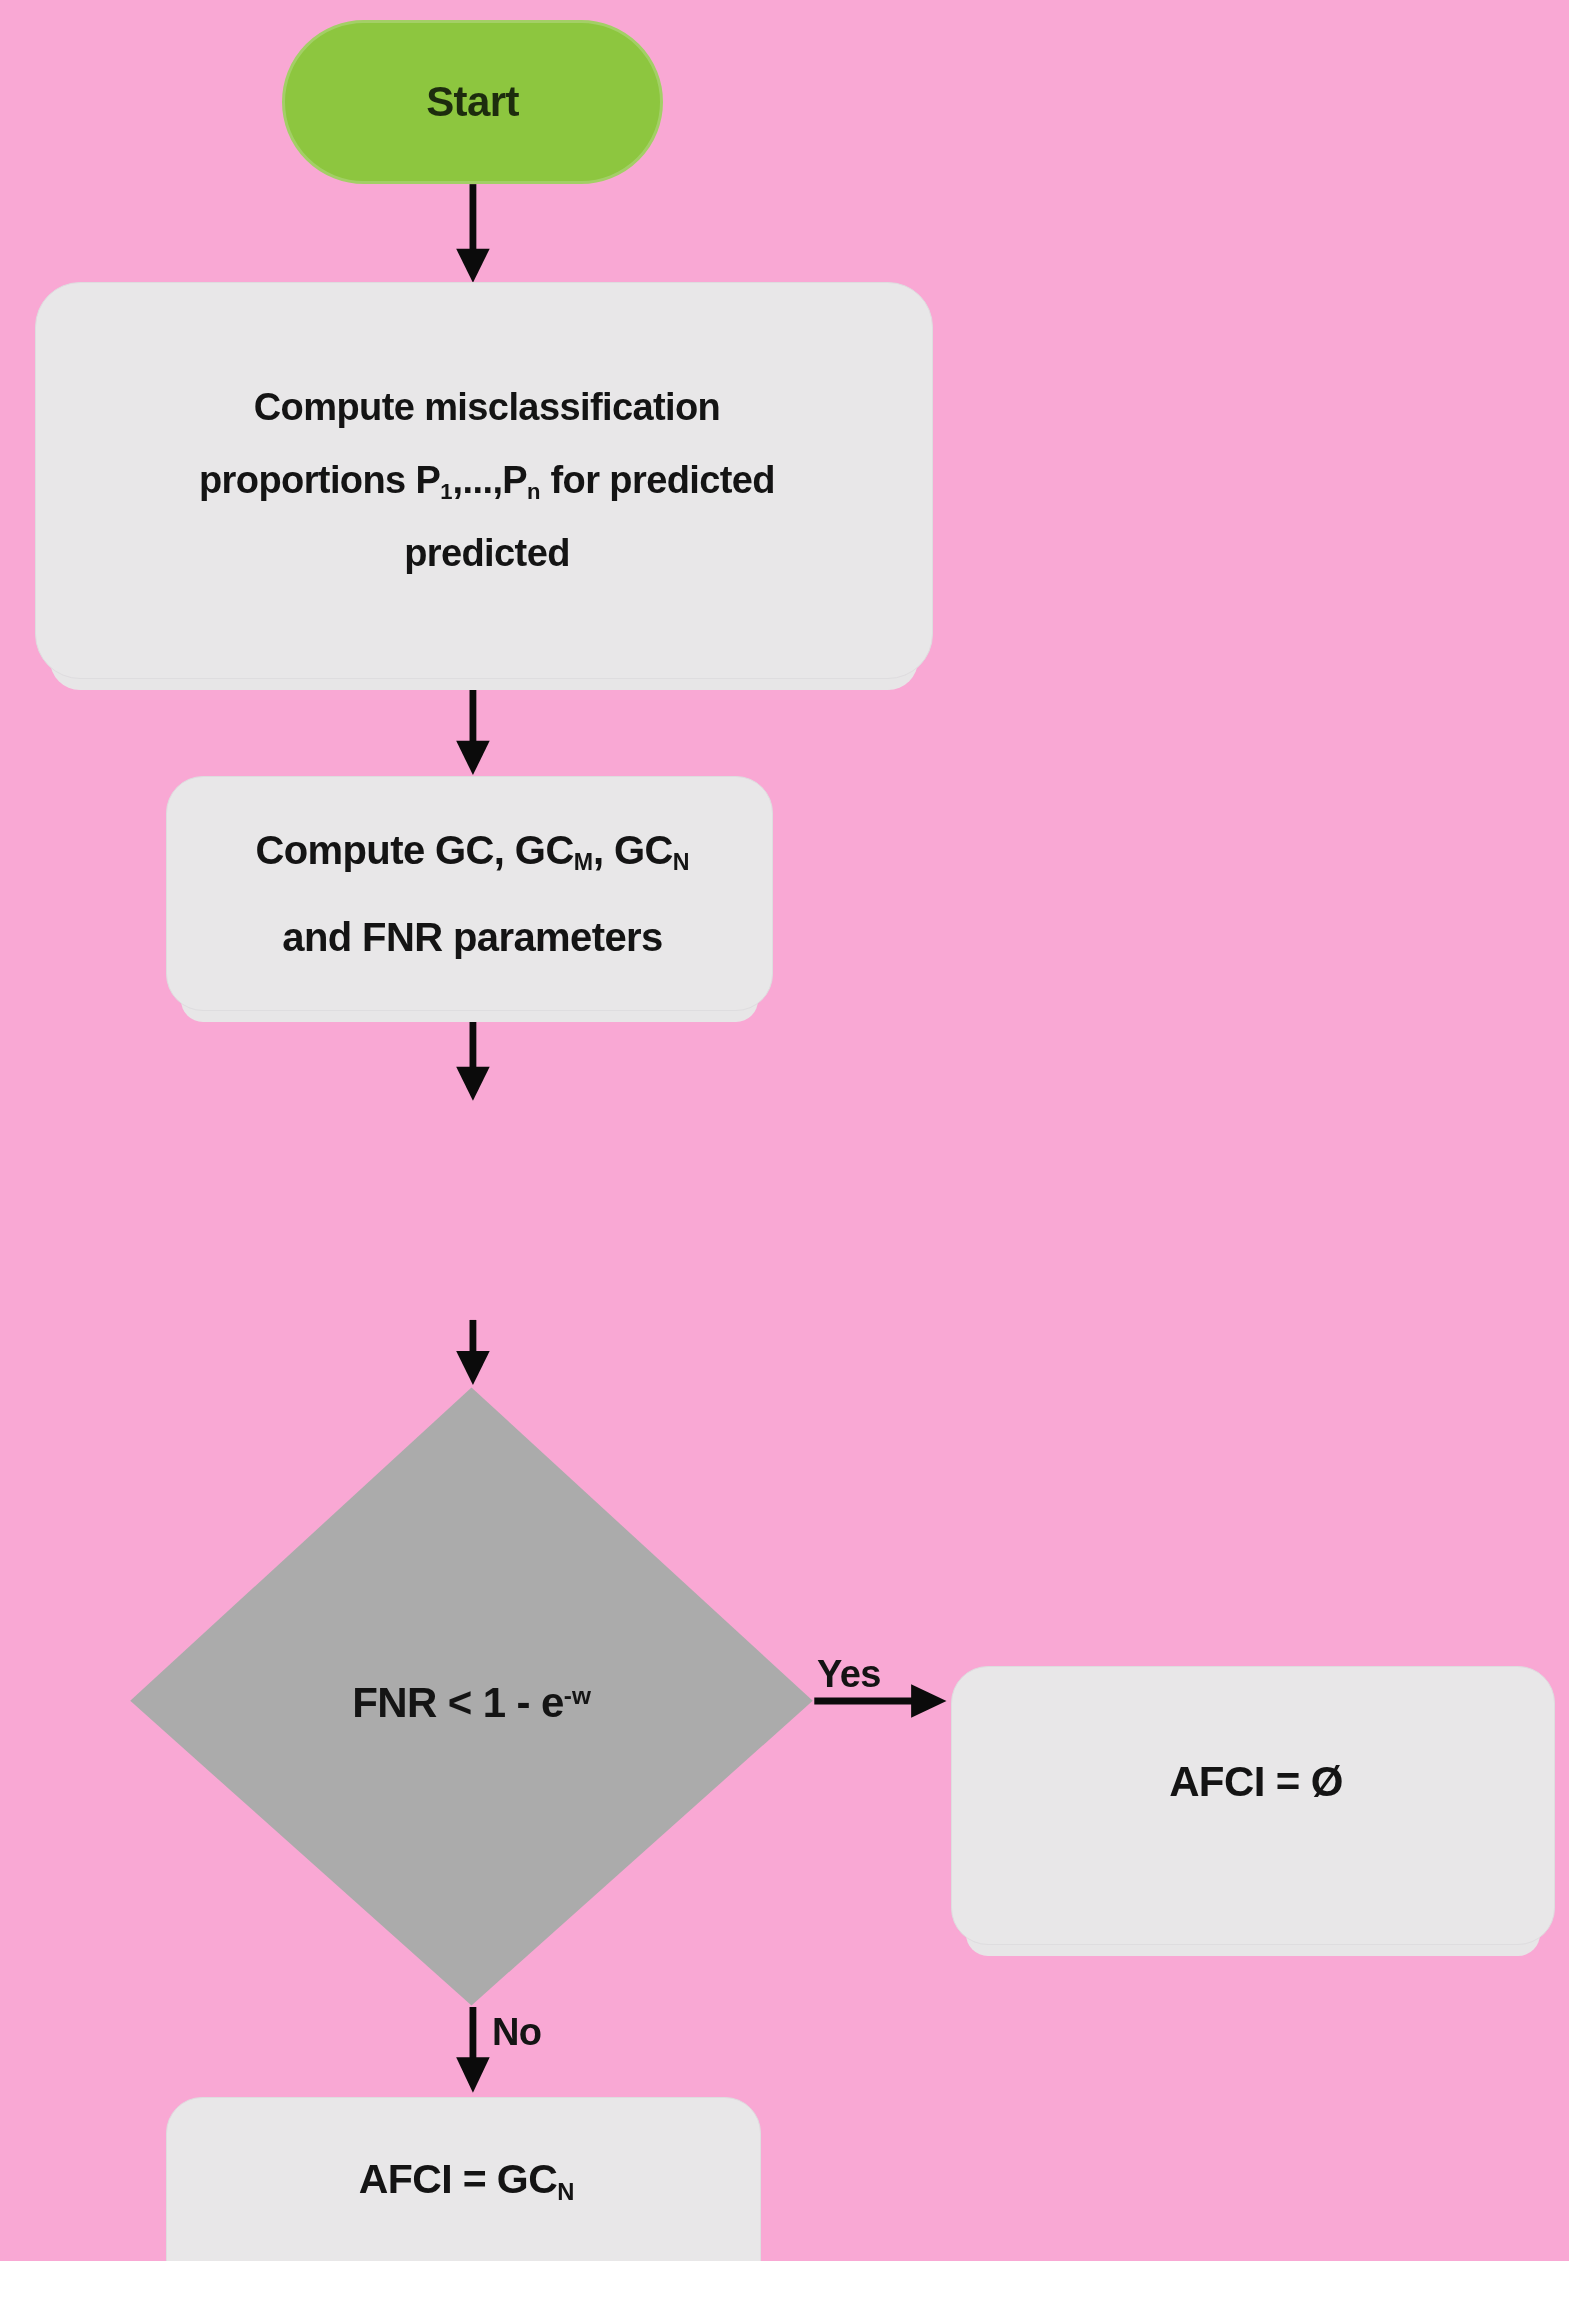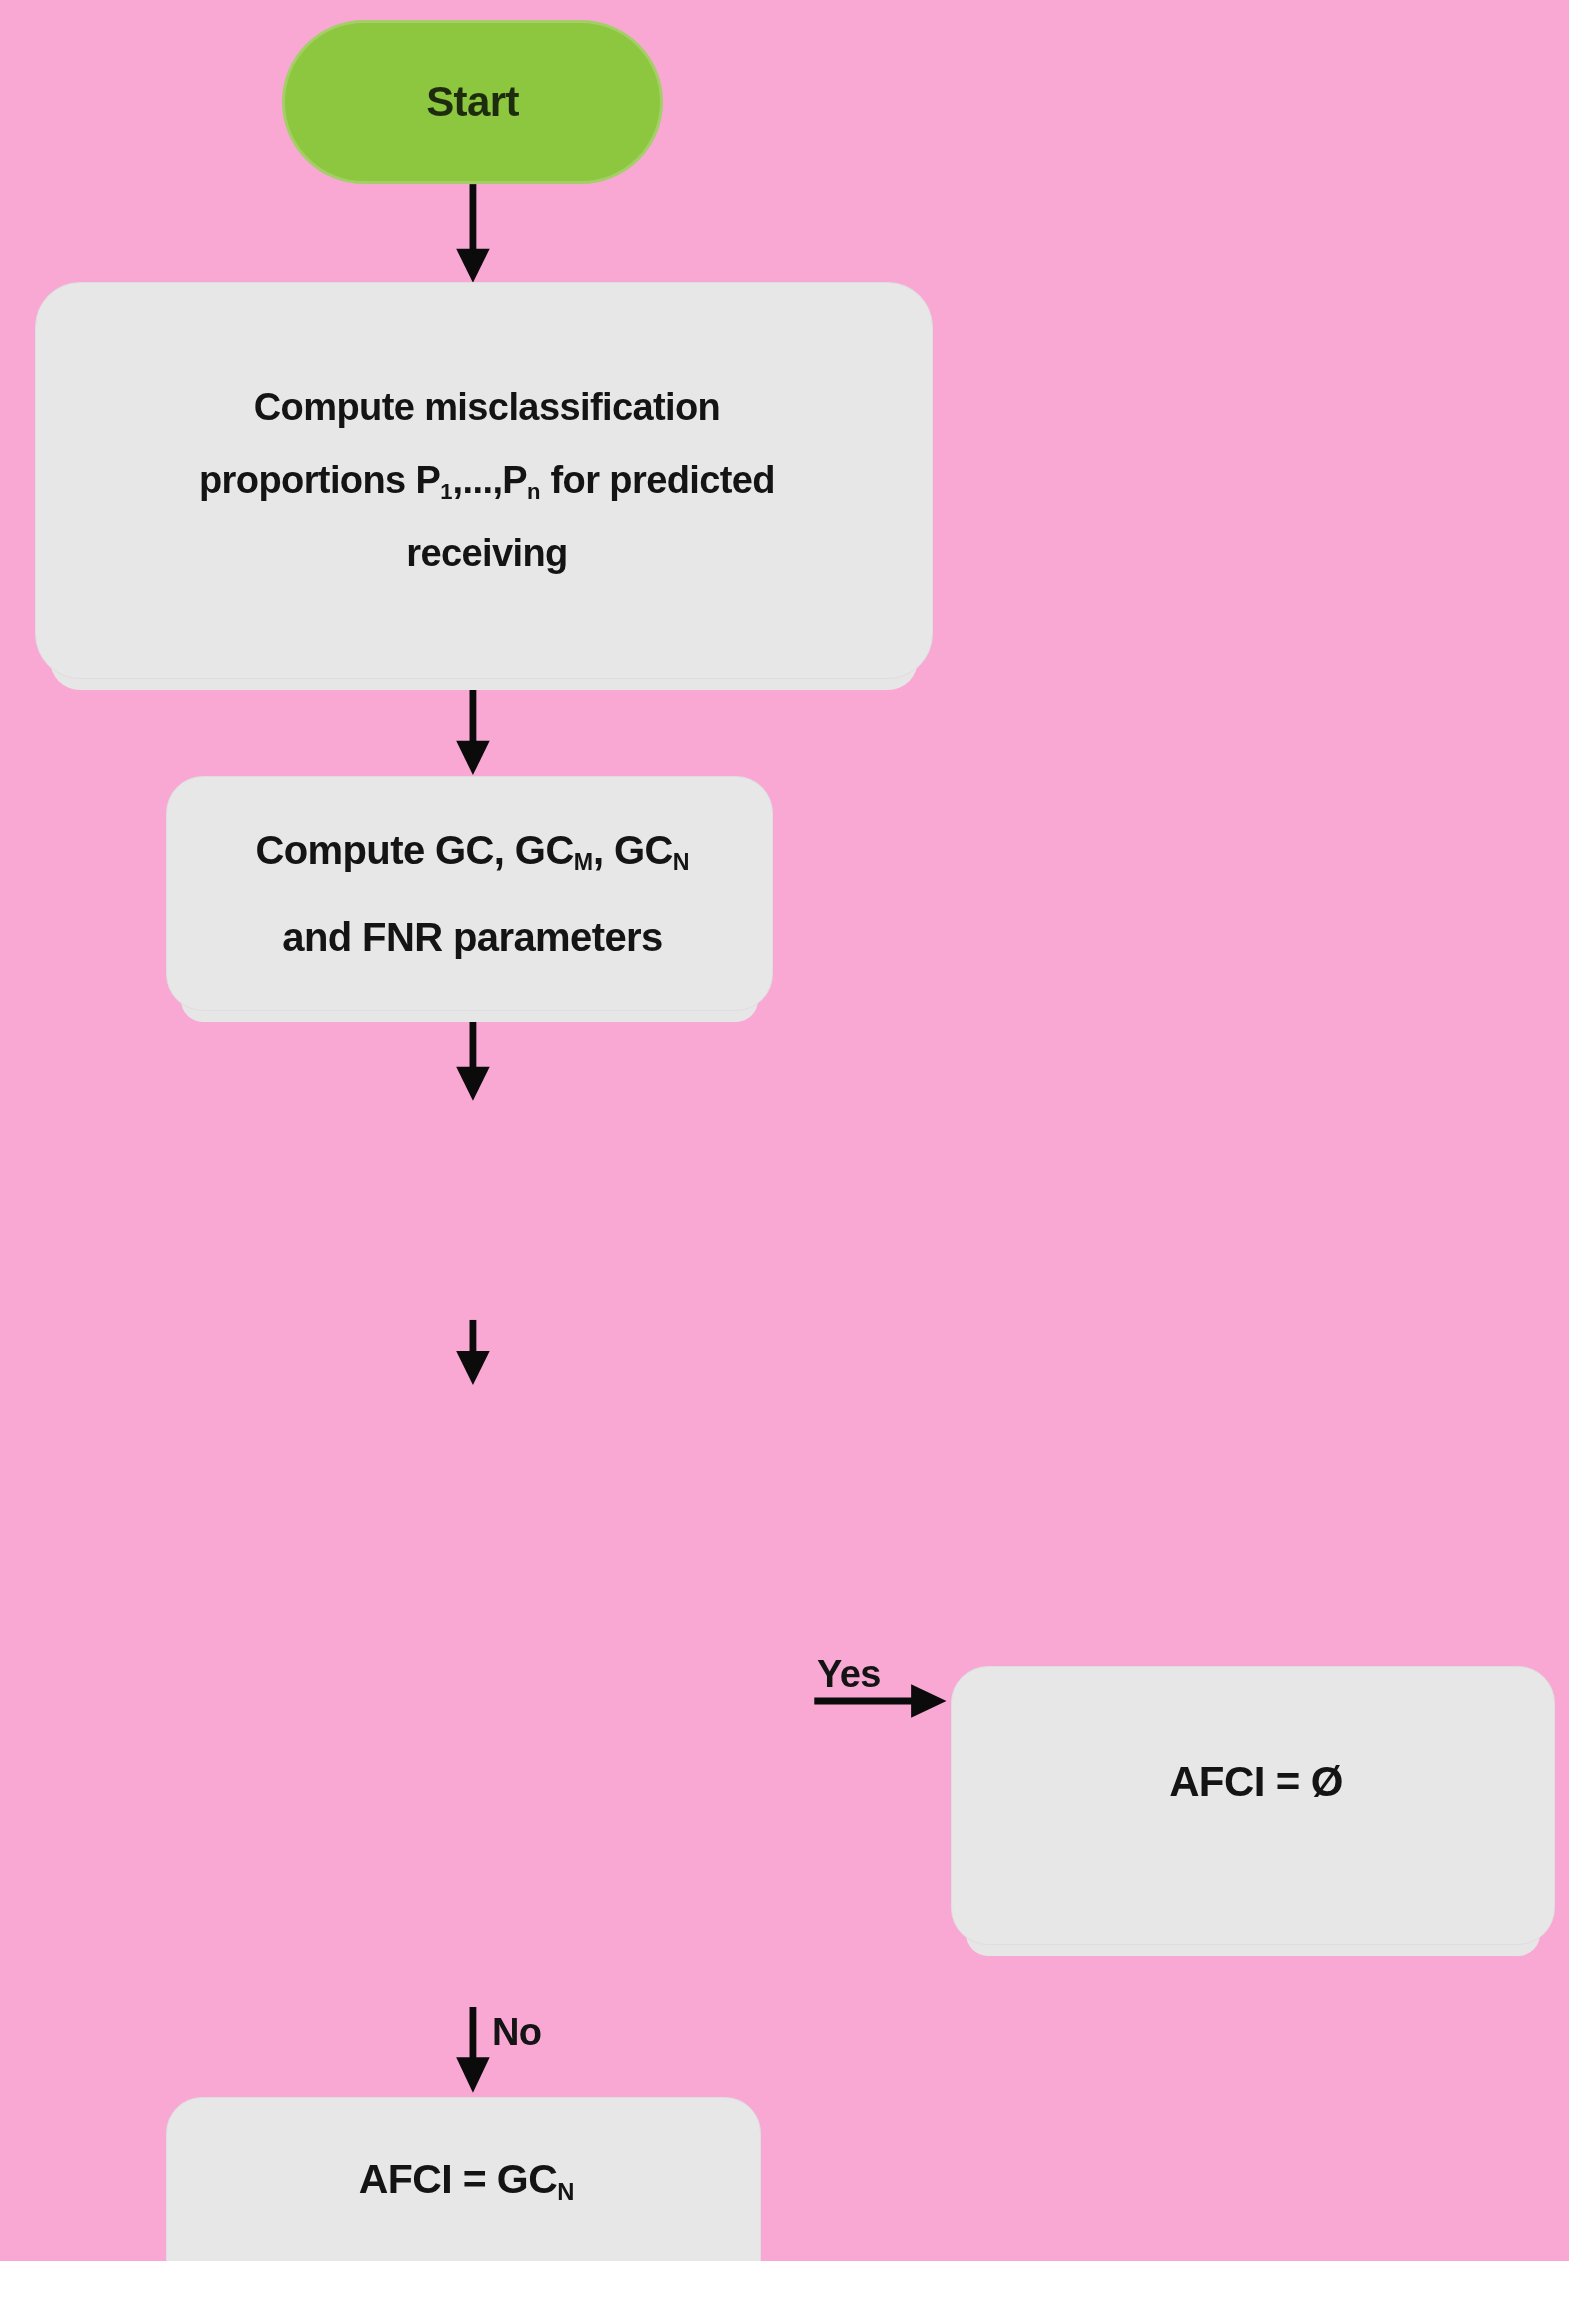--- a/index.html
+++ b/index.html
@@ -153,29 +153,37 @@
     </g>
   </svg>
 
   <div class="node terminator" id="n-start" style="background: rgb(141, 198, 63); border-color: rgb(163, 207, 102); color: rgb(29, 44, 14);">
       <div class="line"><span>Start</span></div>
     </div>
 
   <div class="node process" id="n-proportions" style="background: rgb(232, 231, 232);">
       <div class="line"><span>Compute misclassification</span></div>
       <div class="line"><span>proportions P</span><sub>1</sub><span>,...,P</span><sub>n</sub><span> for predicted</span></div>
-      <div class="line"><span>receiving</span></div>
+      <div class="line"><span>predicted</span></div>
     </div>
 
   <div class="node process" id="n-parameters" style="background: rgb(232, 231, 232);">
       <div class="line"><span>Compute GC, GC</span><sub>M</sub><span>, GC</span><sub>N</sub></div>
       <div class="line"><span>and FNR parameters</span></div>
     </div>
 
 
+  <div class="decision-wrap">
+    <svg width="685" height="621" viewBox="0 0 1104 1000" xmlns="http://www.w3.org/2000/svg">
+      <polygon points="552,2 1102,507 552,998 2,507" fill="#ababab" style="fill: rgb(171, 171, 171);"></polygon>
+    </svg>
+    <div class="decision-label">
+        <div class="line"><span>FNR &lt; 1 - e</span><sup>-w</sup></div>
+      </div>
+  </div>
 
   <div class="node process" id="n-afci-empty" style="background: rgb(232, 231, 232);">
     <div class="label-shift">
         <div class="line"><span>AFCI = Ø</span></div>
       </div>
   </div>
 
   <div class="node process" id="n-afci-gcn" style="background: rgb(232, 231, 232);">
     <div class="label-shift">
         <div class="line"><span>AFCI = GC</span><sub>N</sub></div>

